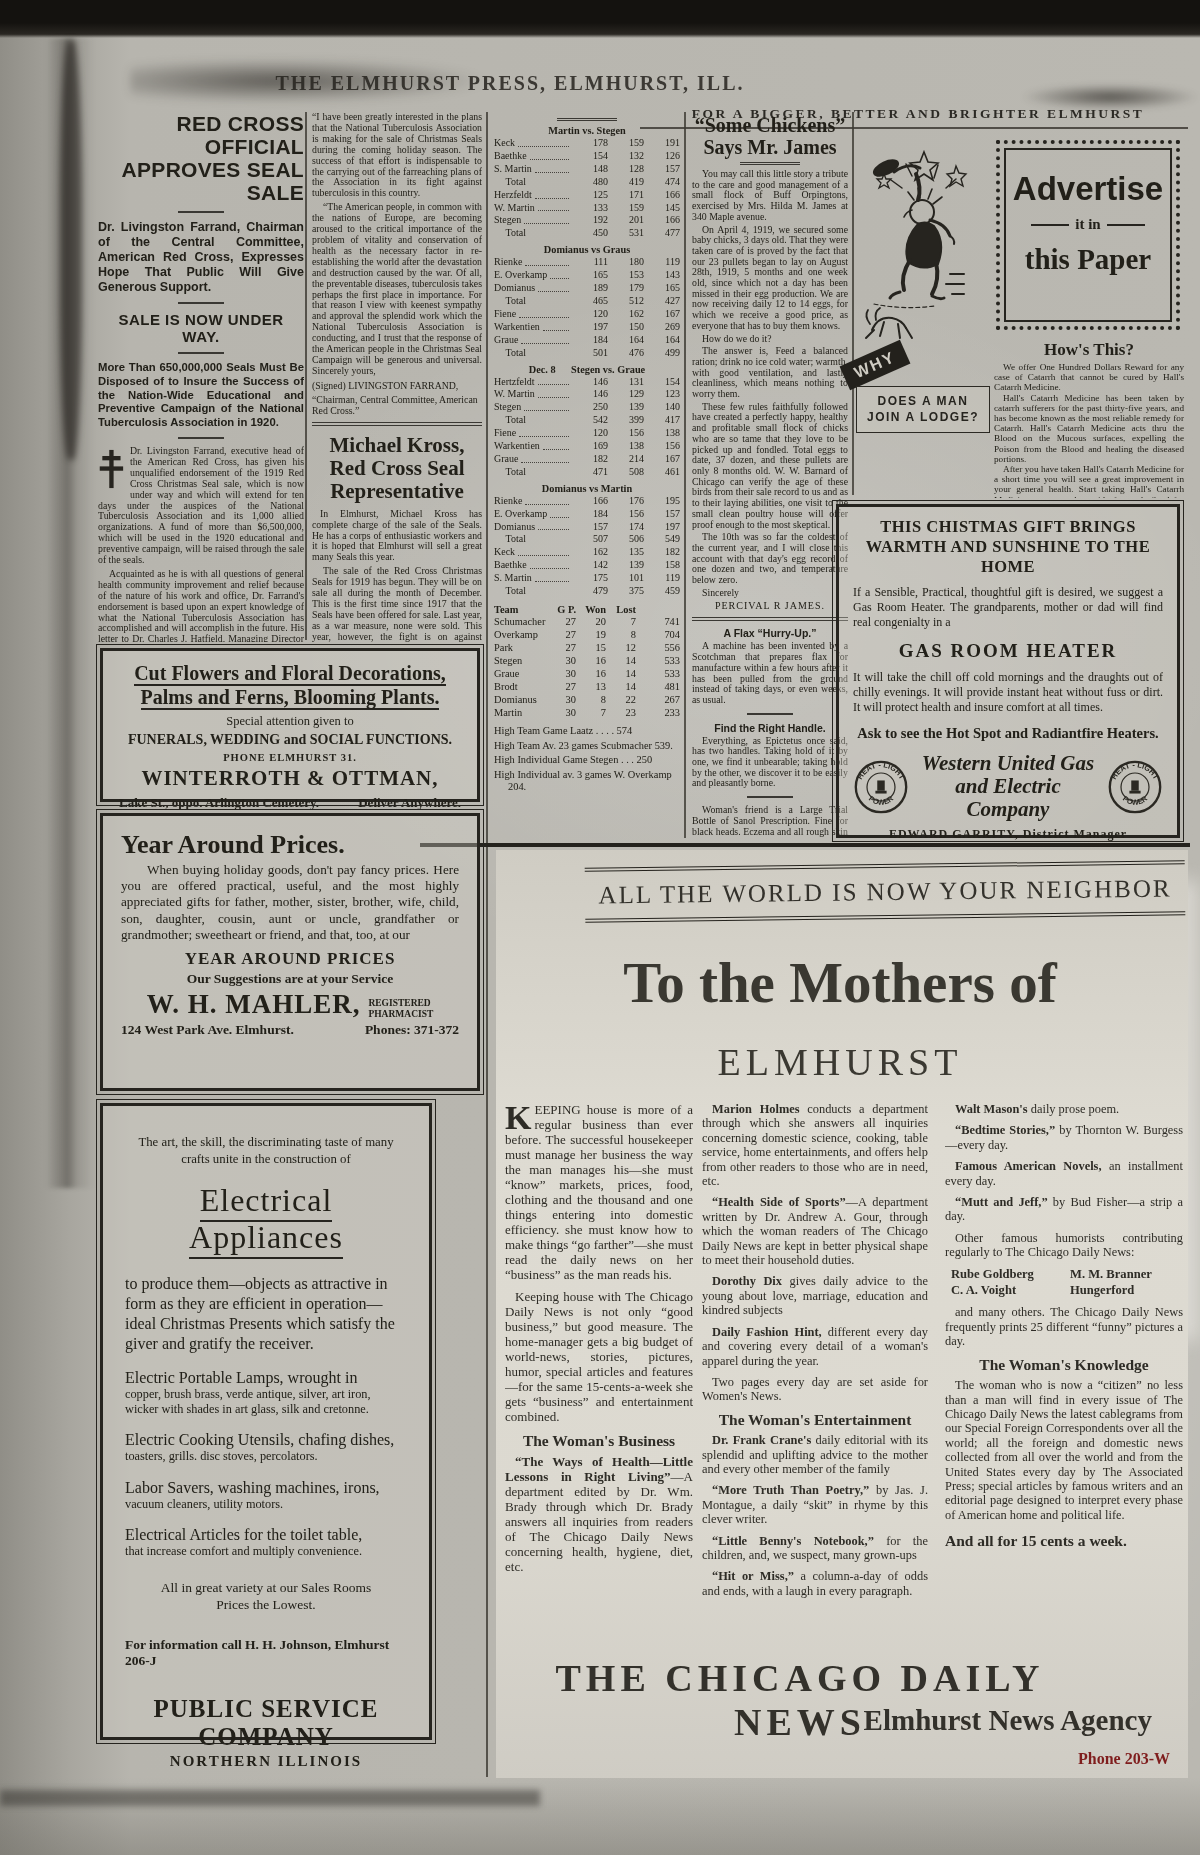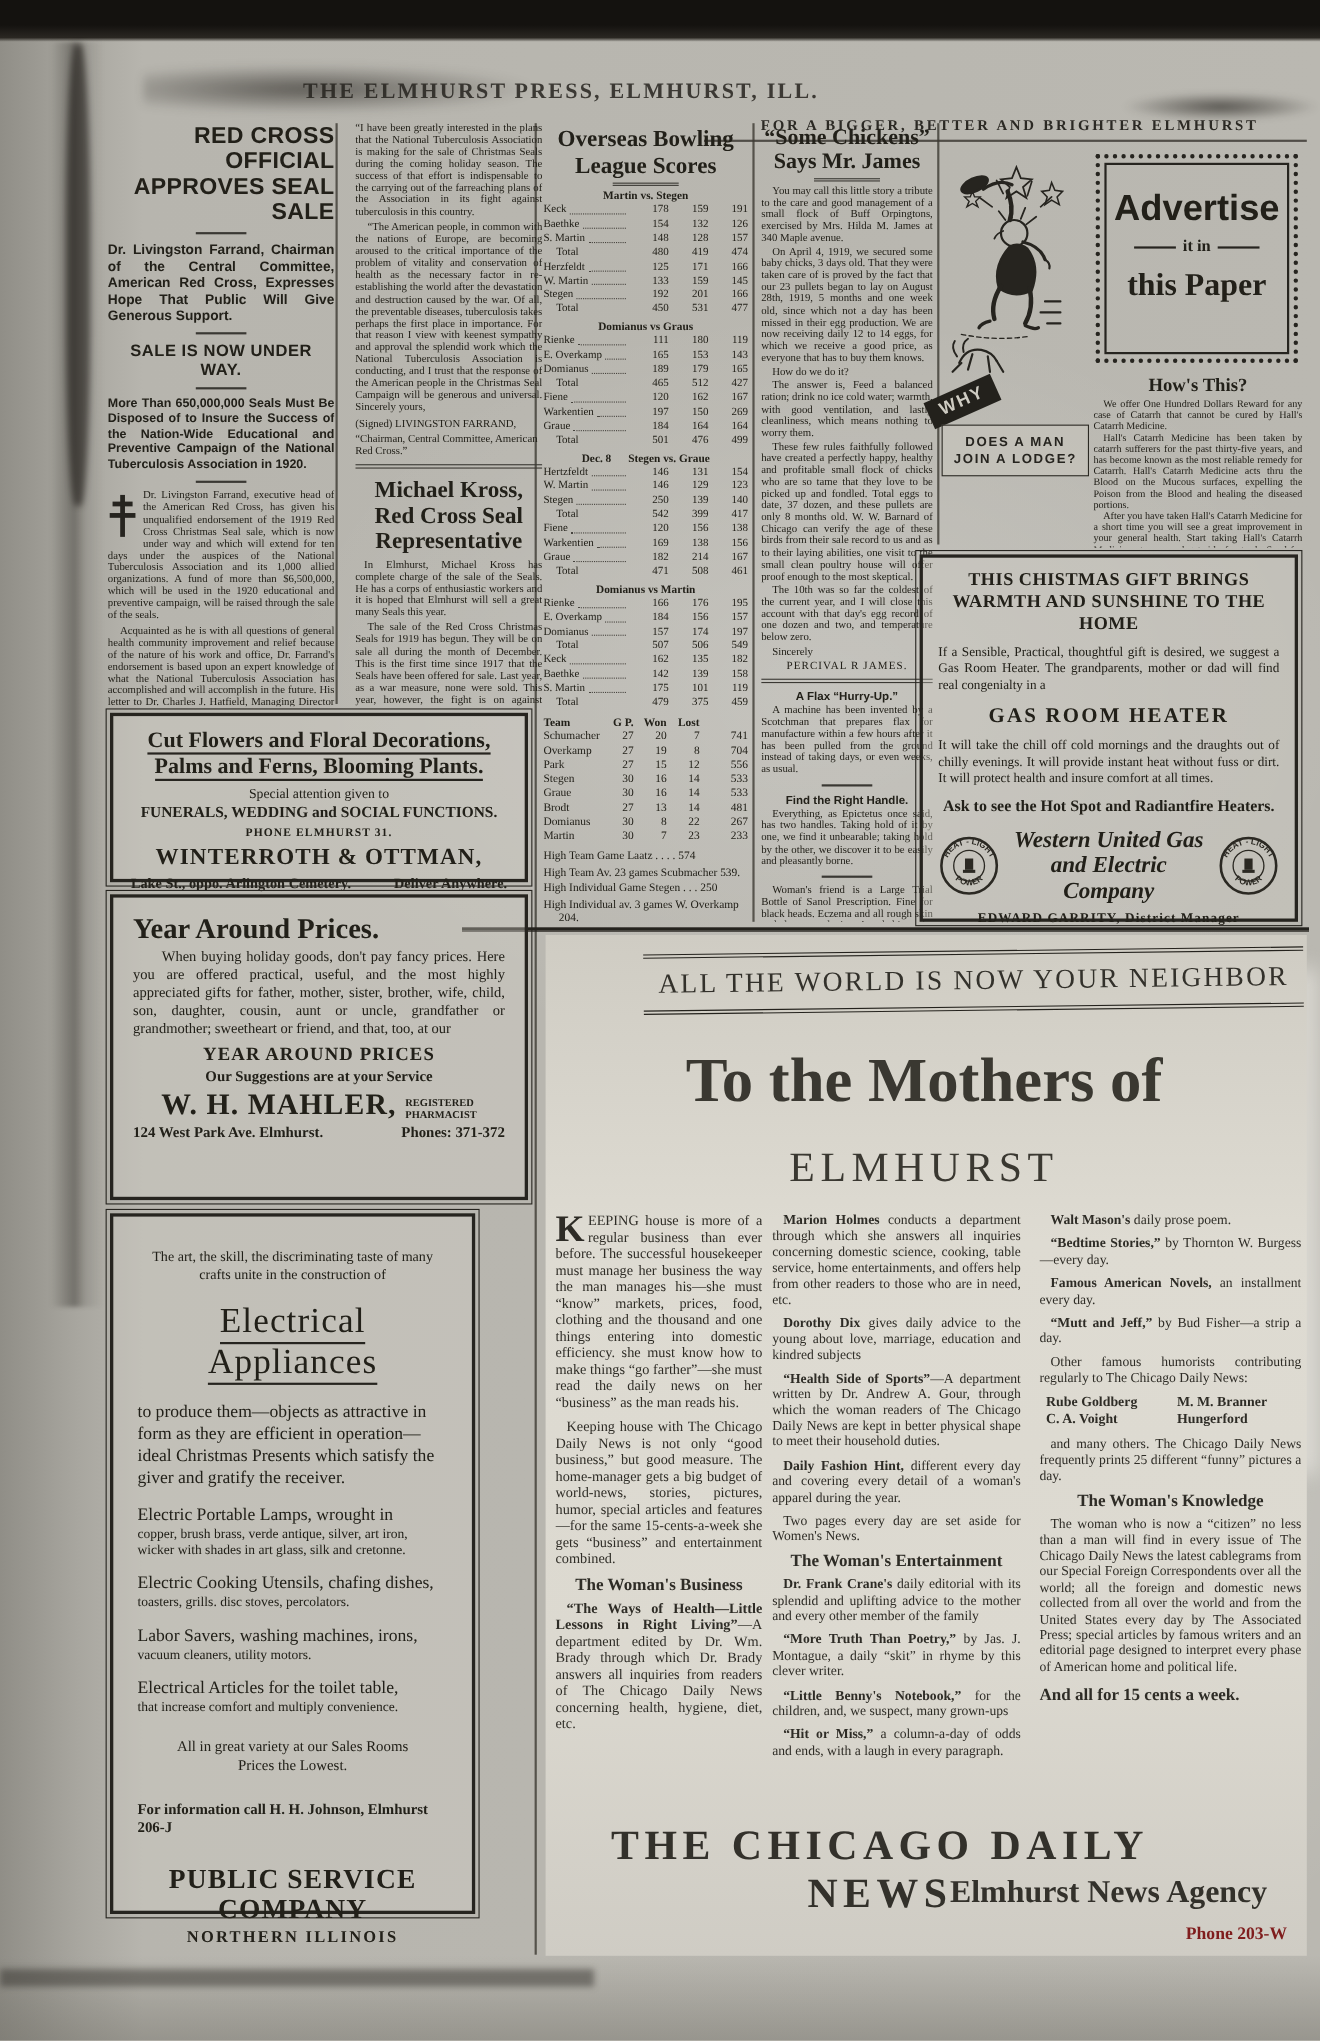--- a/index.html
+++ b/index.html
@@ -174,37 +174,36 @@
     <svg class="cross-ico" viewBox="0 0 30 46">
       <rect x="13" y="1" width="5" height="44" fill="#26241f"></rect>
       <rect x="5" y="8" width="21" height="5" fill="#26241f"></rect>
       <rect x="2" y="20" width="27" height="5" fill="#26241f"></rect>
     </svg>
     <p style="text-indent:0;">Dr. Livingston Farrand, executive head of the American Red Cross, has given his unqualified endorsement of the 1919 Red Cross Christmas Seal sale, which is now under way and which will extend for ten days under the auspices of the National Tuberculosis Association and its 1,000 allied organizations. A fund of more than $6,500,000, which will be used in the 1920 educational and preventive campaign, will be raised through the sale of the seals.</p>
     <p>Acquainted as he is with all questions of general health community improvement and relief because of the nature of his work and office, Dr. Farrand's endorsement is based upon an expert knowledge of what the National Tuberculosis Association has accomplished and will accomplish in the future. His letter to Dr. Charles J. Hatfield, Managing Director of the National Tuberculosis Association, follows:</p>
   </div>
 </div>
 
-<div class="abs news-col" style="left:323px;top:112px;width:170px;height:530px;">
+<div class="abs news-col" style="left:312px;top:112px;width:170px;height:530px;">
   <div class="body-t">
     <p style="text-indent:0;">“I have been greatly interested in the plans that the National Tuberculosis Association is making for the sale of Christmas Seals during the coming holiday season. The success of that effort is indispensable to the carrying out of the farreaching plans of the Association in its fight against tuberculosis in this country.</p>
     <p>“The American people, in common with the nations of Europe, are becoming aroused to the critical importance of the problem of vitality and conservation of health as the necessary factor in re-establishing the world after the devastation and destruction caused by the war. Of all, the preventable diseases, tuberculosis takes perhaps the first place in importance. For that reason I view with keenest sympathy and approval the splendid work which the National Tuberculosis Association is conducting, and I trust that the response of the American people in the Christmas Seal Campaign will be generous and universal. Sincerely yours,</p>
   </div>
   <div class="sig-line">(Signed)   LIVINGSTON FARRAND,</div>
   <div class="sig-line">“Chairman, Central Committee, American Red Cross.”</div>
   <div class="divider2"></div>
   <div class="kross-head">Michael Kross, Red Cross Seal Representative</div>
   <div class="body-t">
     <p style="text-indent:8px;">In Elmhurst, Michael Kross has complete charge of the sale of the Seals. He has a corps of enthusiastic workers and it is hoped that Elmhurst will sell a great many Seals this year.</p>
     <p>The sale of the Red Cross Christmas Seals for 1919 has begun. They will be on sale all during the month of December. This is the first time since 1917 that the Seals have been offered for sale. Last year, as a war measure, none were sold. This year, however, the fight is on against tuberculosis as never before.</p>
   </div>
 </div>
 
 <div class="abs news-col" style="left:494px;top:114px;width:186px;height:730px;">
-  <div class="bowl-head">Overseas Bowling League Scores</div>
   <div class="sep-sm"></div>
   <div class="b-sub">Martin vs. Stegen</div>
   <div>
 
       <div class="b-row player">
         <span class="b-name">Keck</span>
         <span class="b-lead"></span>
         <span class="b-s">178</span>
         <span class="b-s">159</span>
         <span class="b-s">191</span>
@@ -751,22 +750,22 @@
   <div class="cdn-block p"><b class="cdn-lead"></b><span>Keeping house with The Chicago Daily News is not only “good business,” but good measure. The home-manager gets a big budget of world-news, stories, pictures, humor, special articles and features—for the same 15-cents-a-week she gets “business” and entertainment combined.</span></div>
       <div class="cdn-block h"><b class="cdn-lead"></b><span>The Woman's Business</span></div>
       <div class="cdn-block p"><b class="cdn-lead">“The Ways of Health—Little Lessons in Right Living”</b><span>—A department edited by Dr. Wm. Brady through which Dr. Brady answers all inquiries from readers of The Chicago Daily News concerning health, hygiene, diet, etc.</span></div>
     </div>
 </div>
 
 <div class="abs cdn-col colB">
   <div>
 
   <div class="cdn-block p"><b class="cdn-lead">Marion Holmes</b><span> conducts a department through which she answers all inquiries concerning domestic science, cooking, table service, home entertainments, and offers help from other readers to those who are in need, etc.</span></div>
+      <div class="cdn-block p"><b class="cdn-lead">“Health Side of Sports”</b><span>—A department written by Dr. Andrew A. Gour, through which the woman readers of The Chicago Daily News are kept in better physical shape to meet their household duties.</span></div>
       <div class="cdn-block p"><b class="cdn-lead">Dorothy Dix</b><span> gives daily advice to the young about love, marriage, education and kindred subjects</span></div>
-      <div class="cdn-block p"><b class="cdn-lead">“Health Side of Sports”</b><span>—A department written by Dr. Andrew A. Gour, through which the woman readers of The Chicago Daily News are kept in better physical shape to meet their household duties.</span></div>
       <div class="cdn-block p"><b class="cdn-lead">Daily Fashion Hint,</b><span> different every day and covering every detail of a woman's apparel during the year.</span></div>
       <div class="cdn-block p"><b class="cdn-lead"></b><span>Two pages every day are set aside for Women's News.</span></div>
       <div class="cdn-block h"><b class="cdn-lead"></b><span>The Woman's Entertainment</span></div>
       <div class="cdn-block p"><b class="cdn-lead">Dr. Frank Crane's</b><span> daily editorial with its splendid and uplifting advice to the mother and every other member of the family</span></div>
       <div class="cdn-block p"><b class="cdn-lead">“More Truth Than Poetry,”</b><span> by Jas. J. Montague, a daily “skit” in rhyme by this clever writer.</span></div>
       <div class="cdn-block p"><b class="cdn-lead">“Little Benny's Notebook,”</b><span> for the children, and, we suspect, many grown-ups</span></div>
       <div class="cdn-block p"><b class="cdn-lead">“Hit or Miss,”</b><span> a column-a-day of odds and ends, with a laugh in every paragraph.</span></div>
     </div>
 </div>
 

